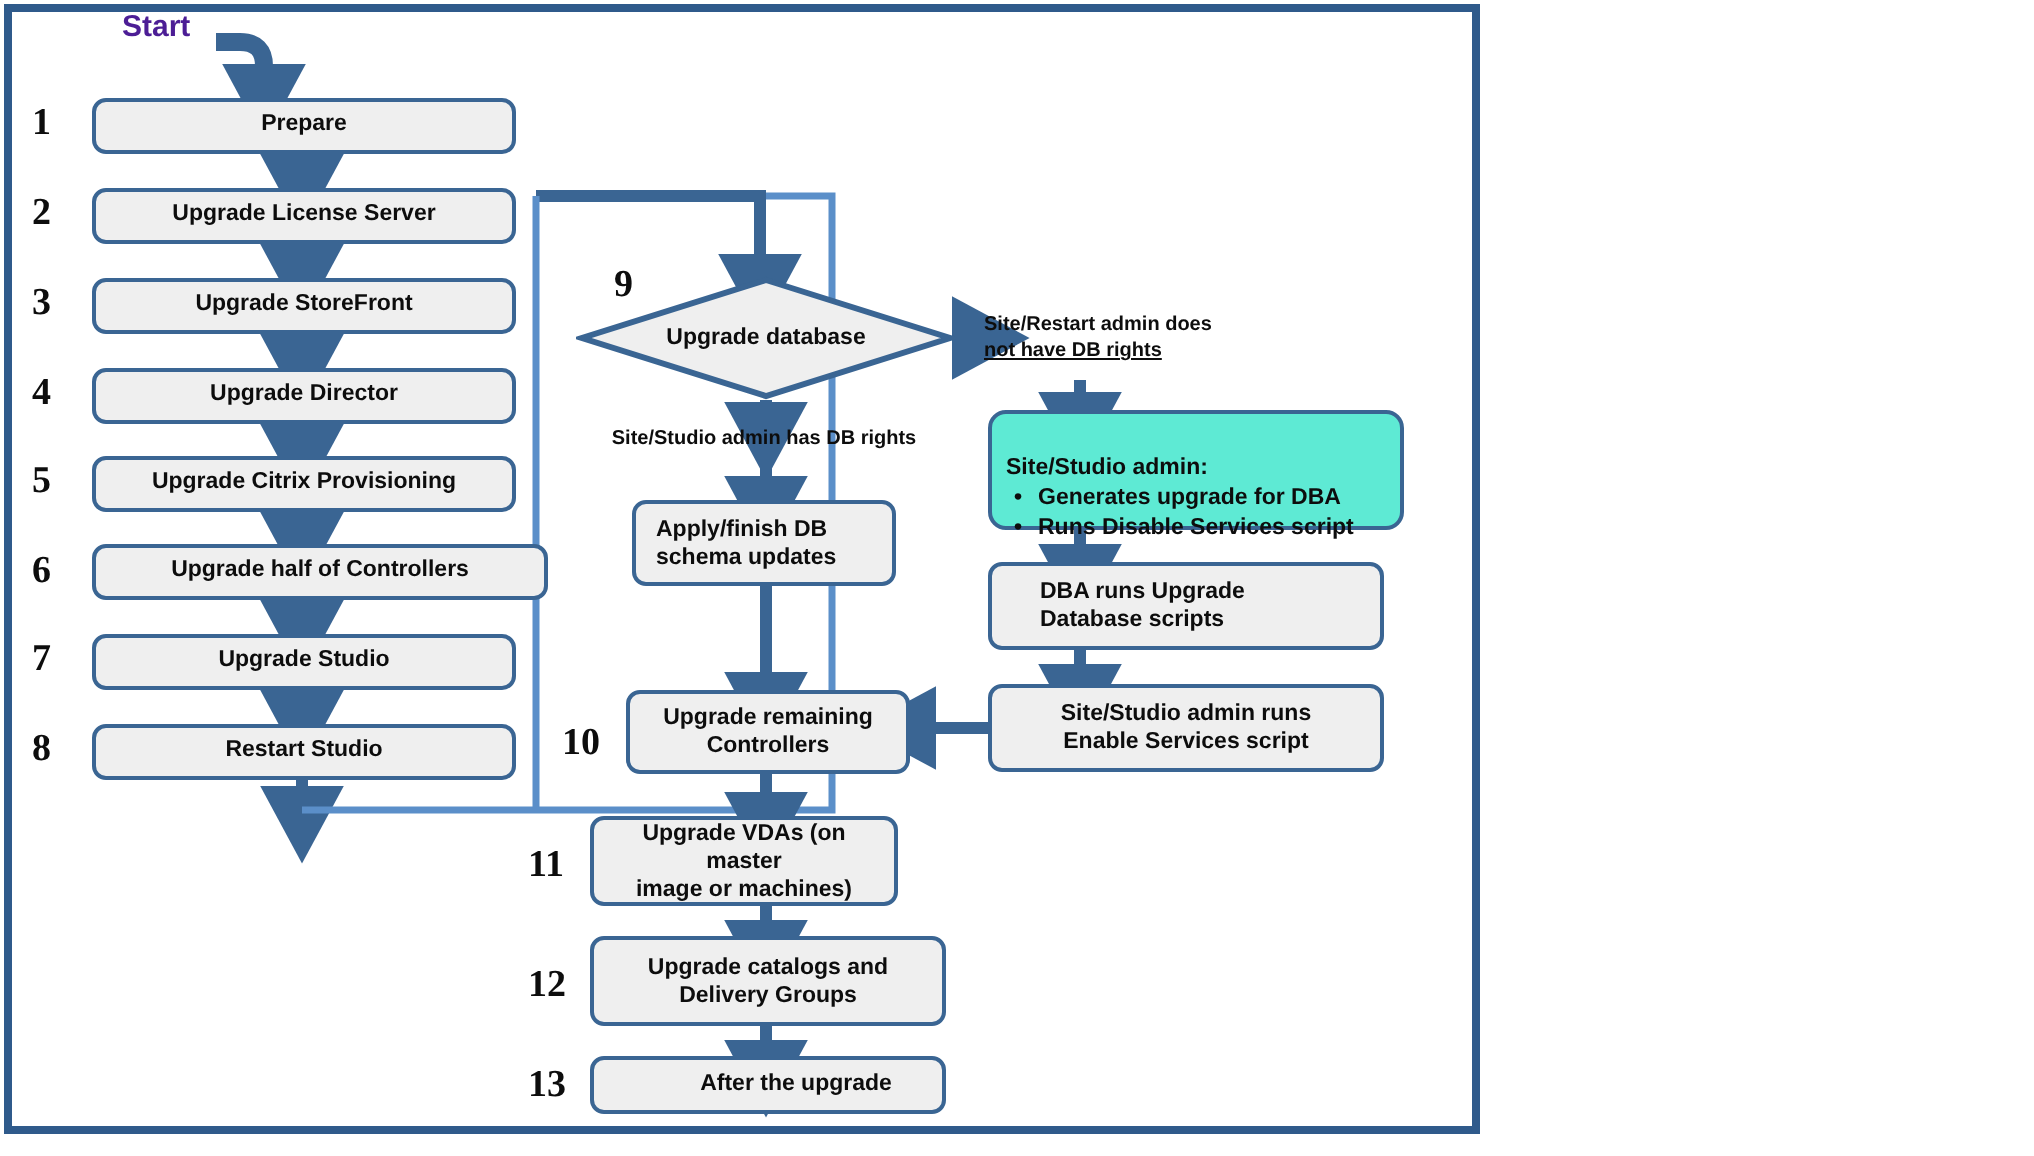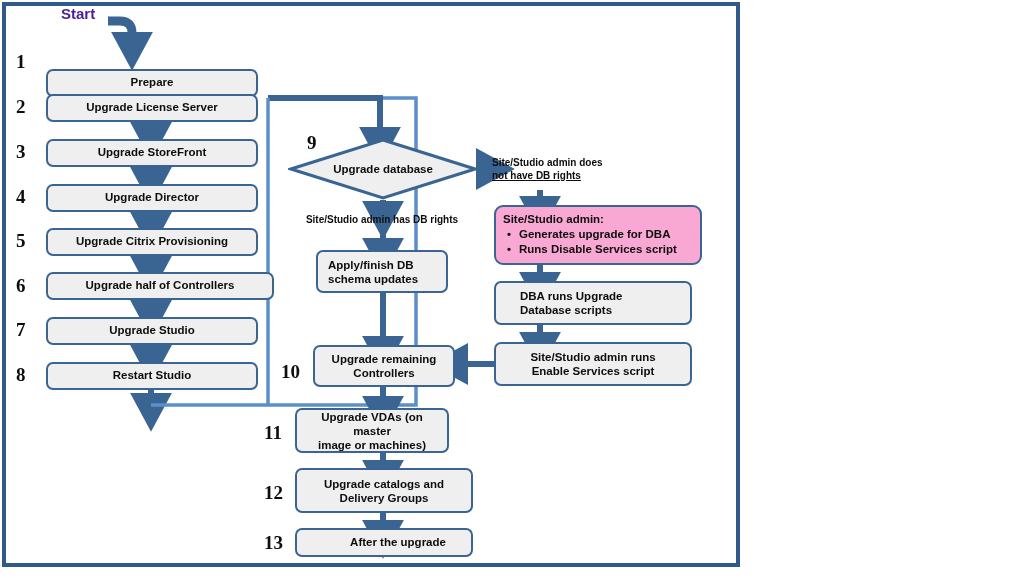--- a/index.html
+++ b/index.html
@@ -27,23 +27,23 @@
     font-weight:bold;color:#0D0D0D;
     font-size:11.5px;line-height:13.5px;
     padding:0 4px;
   }
   .box.two-line{line-height:14px;}
   .box-inner{display:block;width:100%;}
 
   
   .bulletbox{
     position:absolute;box-sizing:border-box;
-    background:#f9a8d4;border:2.5px solid #3A6593;border-radius:9px;
+    background:#5eead4;border:2.5px solid #3A6593;border-radius:9px;
     font-weight:bold;color:#0D0D0D;font-size:11.5px;line-height:15px;
-    padding:5px 7px;
+    padding:20px 7px;
   }
   .bulletbox ul{margin:0;padding-left:16px;list-style:none;}
   .bulletbox li{position:relative;}
   .bulletbox li:before{content:"\2022";position:absolute;left:-12px;top:0;}
 
   
   .diamond-wrap{position:absolute;}
   .diamond-label{
     position:absolute;left:0;top:0;width:100%;height:100%;
     display:flex;align-items:center;justify-content:center;
@@ -125,21 +125,21 @@
     <path d="M383,386 L383,403" stroke="#3A6593" stroke-width="6" marker-end="url(#ah)" fill="none"></path>
 
     <path d="M383,453 L383,467" stroke="#3A6593" stroke-width="6" marker-end="url(#ah)" fill="none"></path>
 
     <path d="M383,513 L383,527" stroke="#3A6593" stroke-width="6" marker-end="url(#ah)" fill="none"></path>
   </svg>
 
   <div class="startlabel" style="left:61px;top:5px;">Start</div>
 
   <div class="num" style="left:16px;top:52px;">1</div>
-  <div class="box" style="left:46px;top:49px;width:212px;height:28px;margin-top:20px;">
+  <div class="box" style="left:46px;top:49px;width:212px;height:28px;">
     <span class="box-inner">Prepare</span>
   </div>
 
   <div class="num" style="left:16px;top:97px;">2</div>
   <div class="box" style="left:46px;top:94px;width:212px;height:28px;">
     <span class="box-inner">Upgrade License Server</span>
   </div>
 
   <div class="num" style="left:16px;top:142px;">3</div>
   <div class="box" style="left:46px;top:139px;width:212px;height:28px;">
@@ -174,21 +174,21 @@
   <div class="num big" style="left:307px;top:133px;">9</div>
   <div class="diamond-wrap" style="left:288px;top:137px;width:190px;height:64px;">
     <svg width="190" height="64" viewBox="0 0 190 64">
       <polygon points="95,3 187,32 95,61 3,32" fill="#EFEFEF" stroke="#3A6593" stroke-width="3"></polygon>
     </svg>
     <div class="diamond-label">Upgrade database</div>
   </div>
 
   <div class="annot" style="left:292px;top:214px;width:180px;text-align:center;">Site/Studio  admin has DB rights</div>
 
-  <div class="annot" style="left:492px;top:157px;width:160px;">Site/Studio  admin does</div>
+  <div class="annot" style="left:492px;top:157px;width:160px;">Site/Restart  admin does</div>
   <div class="annot" style="left:492px;top:170px;width:160px;text-decoration:underline;">not  have  DB rights</div>
 
   <div class="box two-line" style="left:316px;top:250px;width:132px;height:43px;text-align:left;justify-content:flex-start;padding-left:10px;">
     <span class="box-inner" style="text-align:left;">
       <span>Apply/finish DB</span><br>
       <span>schema updates</span>
     </span>
   </div>
 
   <div class="bulletbox" style="left:494px;top:205px;width:208px;height:60px;">

